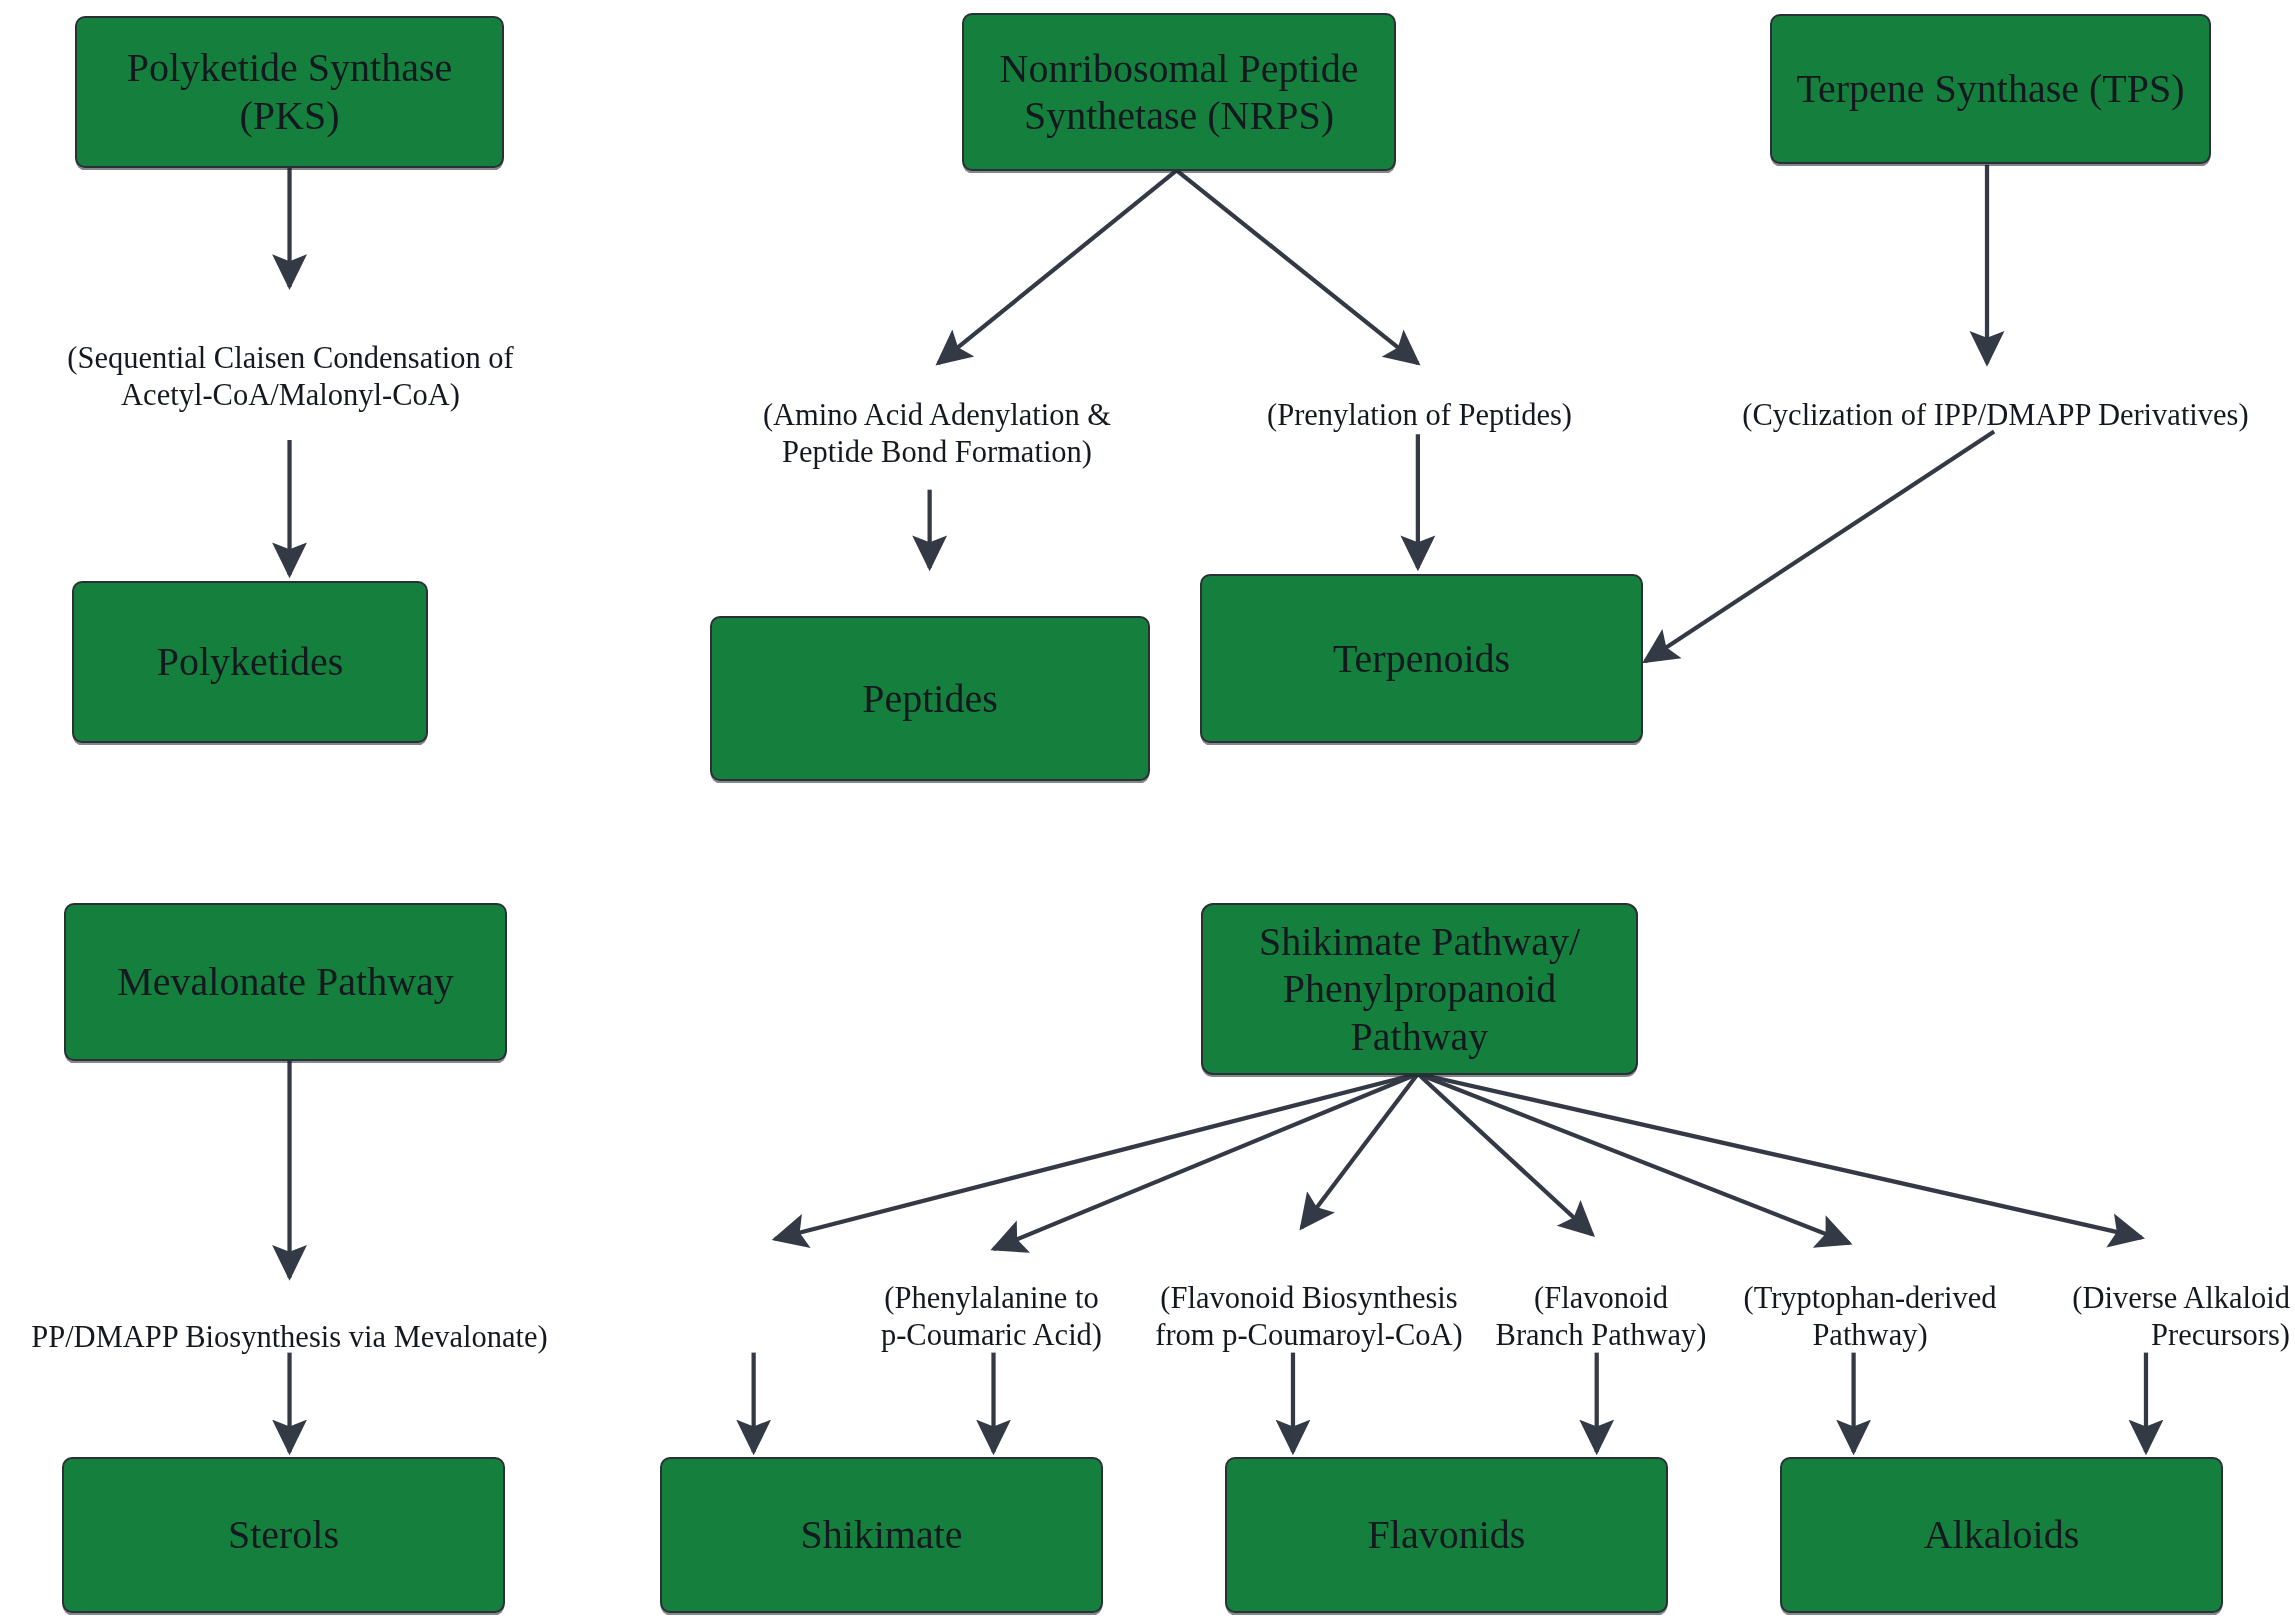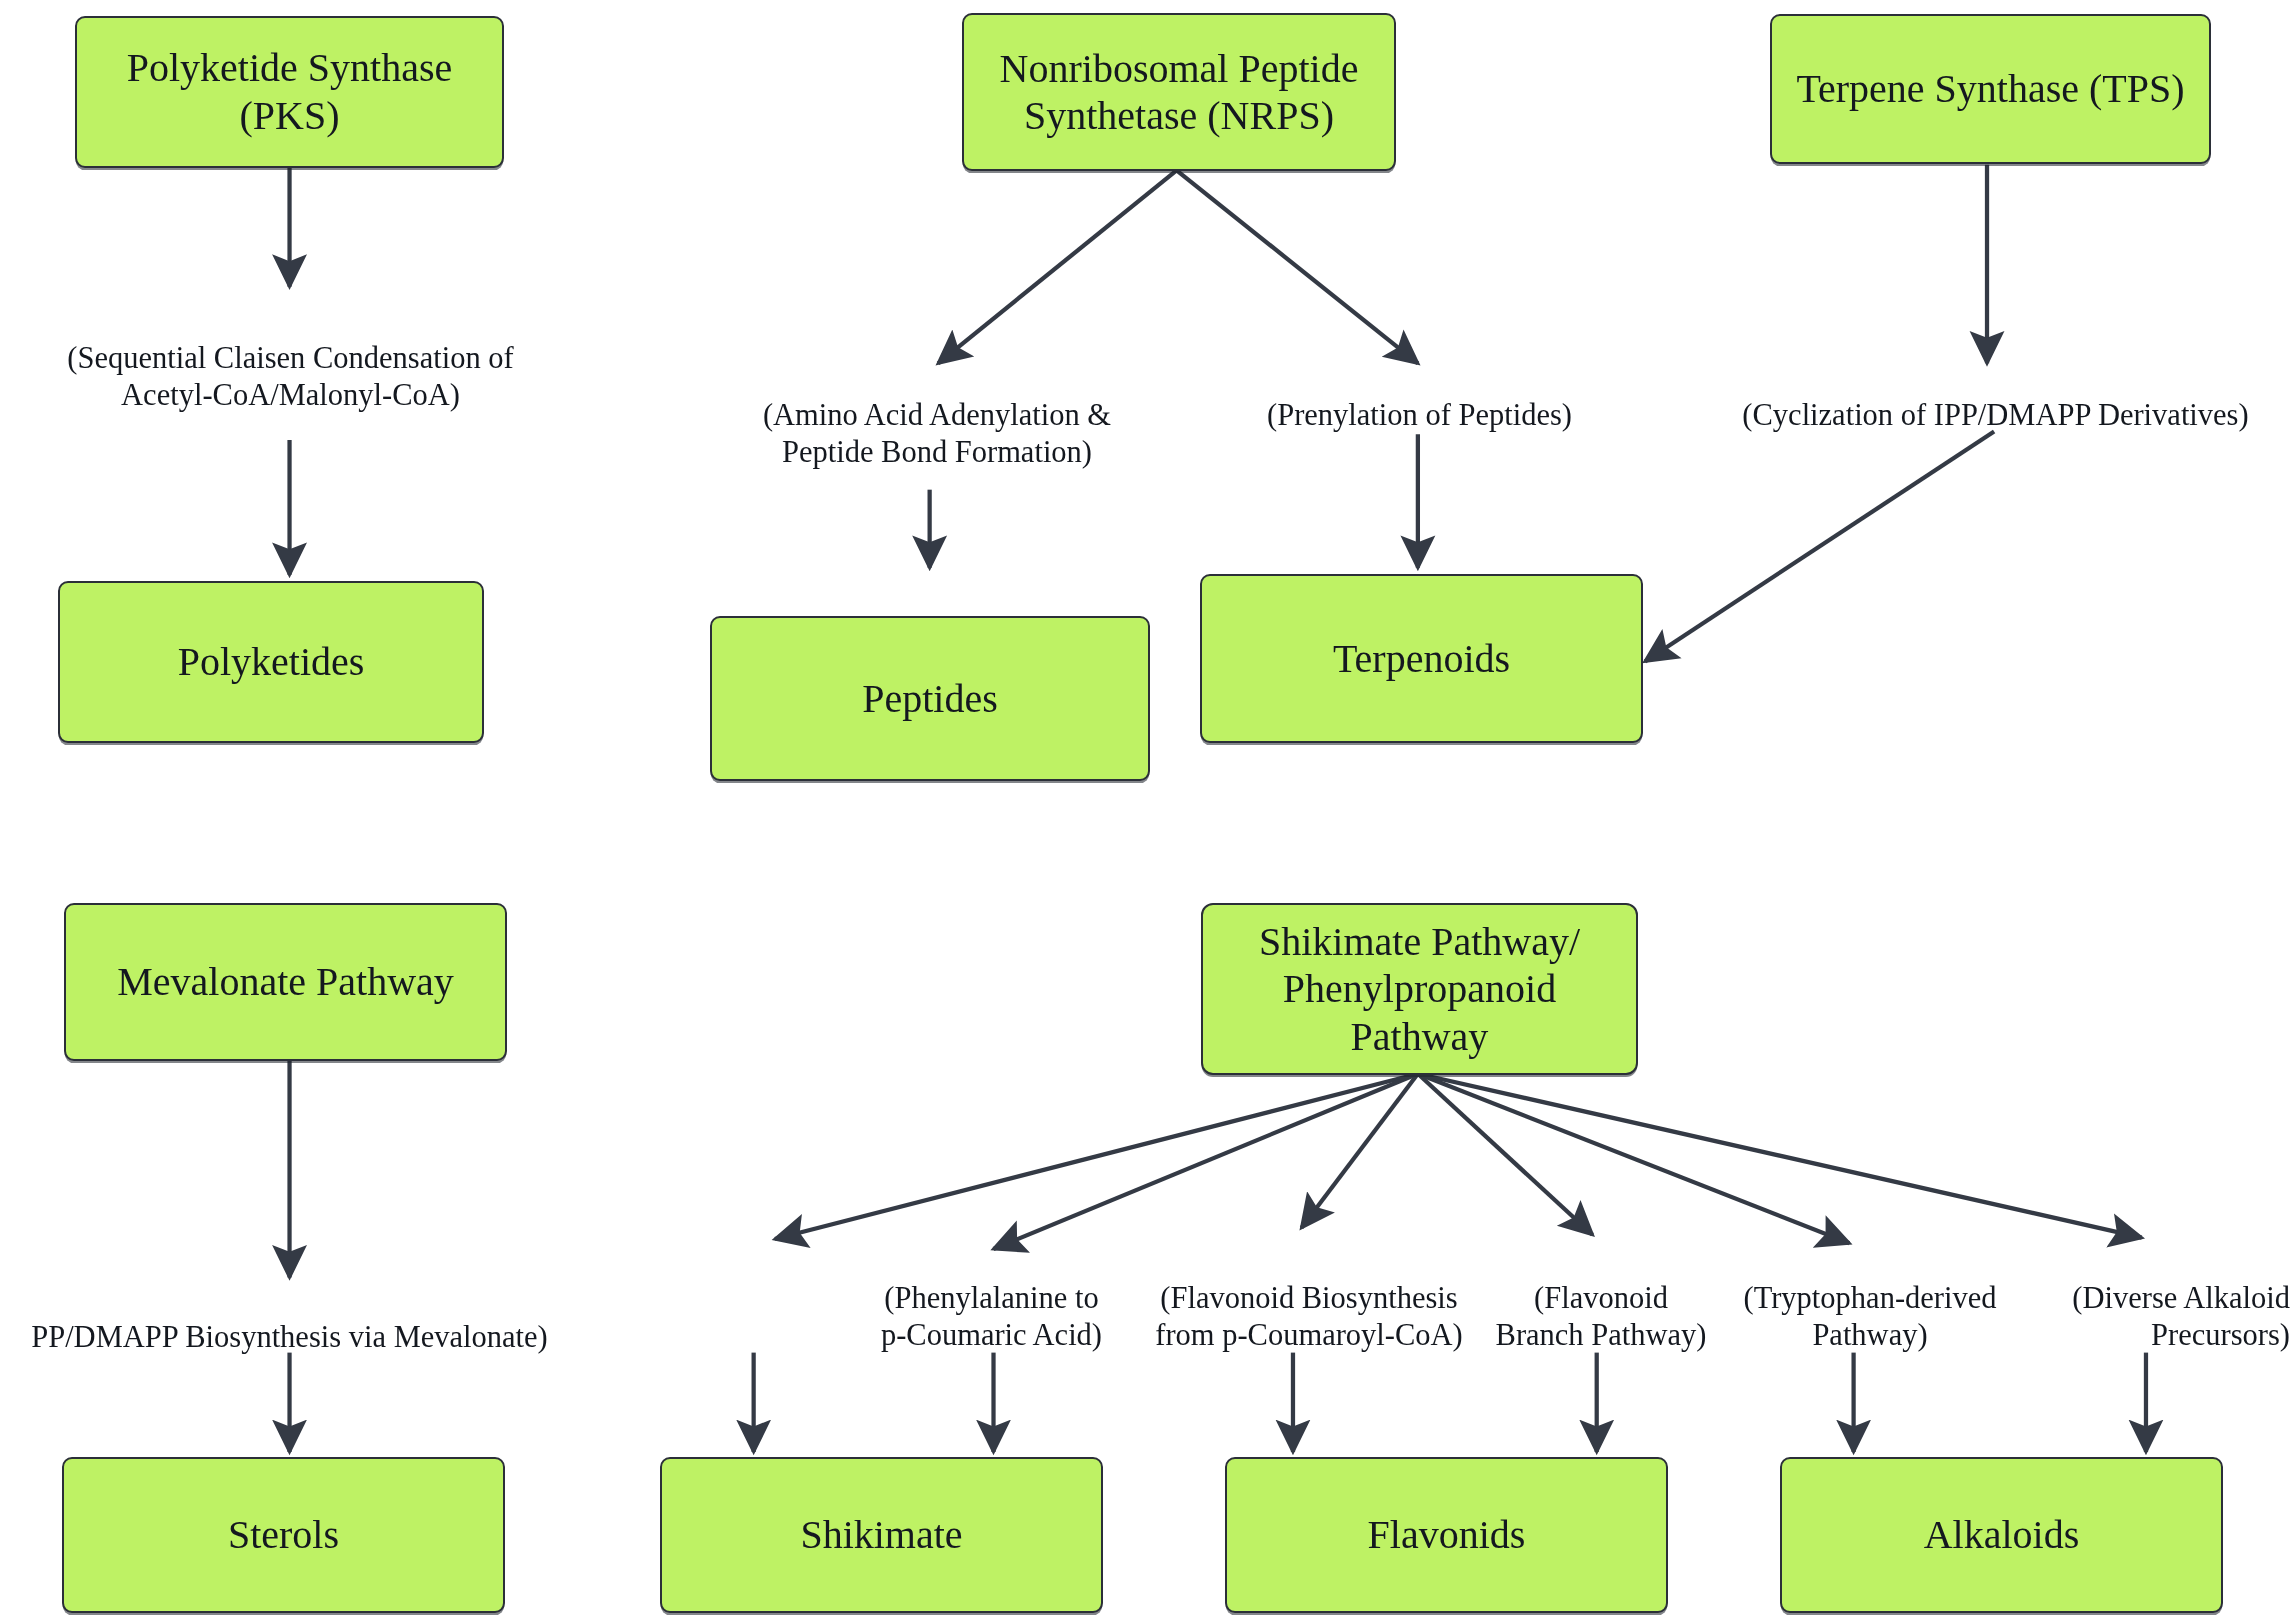--- a/index.html
+++ b/index.html
@@ -20,21 +20,21 @@
     left: 0; top: 0;
     width: 2295px;
     height: 1623px;
     pointer-events: none;
   }
   .node {
     position: absolute;
     box-sizing: border-box;
     border: 2.8px solid #2b2f38;
     border-radius: 10px;
-    background: #bef264;
+    background: #15803d;
     display: flex;
     align-items: center;
     justify-content: center;
     text-align: center;
     line-height: 1.18;
     color: #14181f;
     box-shadow: 0 2.8px 0 -0.7px rgba(30,34,42,0.55);
   }
   .node .lbl {
     display: block;
@@ -123,21 +123,21 @@
   <div class="edge-label" style="left:21px; top:319px; width:539px;">(Sequential Claisen Condensation of
 Acetyl-CoA/Malonyl-CoA)</div>
 
   <div class="edge-label" style="left:717px; top:376px; width:440px;">(Amino Acid Adenylation &amp;
 Peptide Bond Formation)</div>
 
   <div class="edge-label" style="left:1228px; top:376px; width:383px;">(Prenylation of Peptides)</div>
 
   <div class="edge-label" style="left:1696px; top:376px; width:599px;">(Cyclization of IPP/DMAPP Derivatives)</div>
 
-  <div class="node product-node" style="left:58px; top:581px; width:426px; height:162px;">
+  <div class="node product-node" style="left:72px; top:581px; width:356px; height:162px;">
     <span class="lbl">Polyketides</span>
   </div>
 
   <div class="node product-node" style="left:710px; top:576px; width:440px; height:165px;margin-top:40px;">
     <span class="lbl">Peptides</span>
   </div>
 
   <div class="node product-node" style="left:1200px; top:574px; width:443px; height:169px;">
     <span class="lbl">Terpenoids</span>
   </div>

